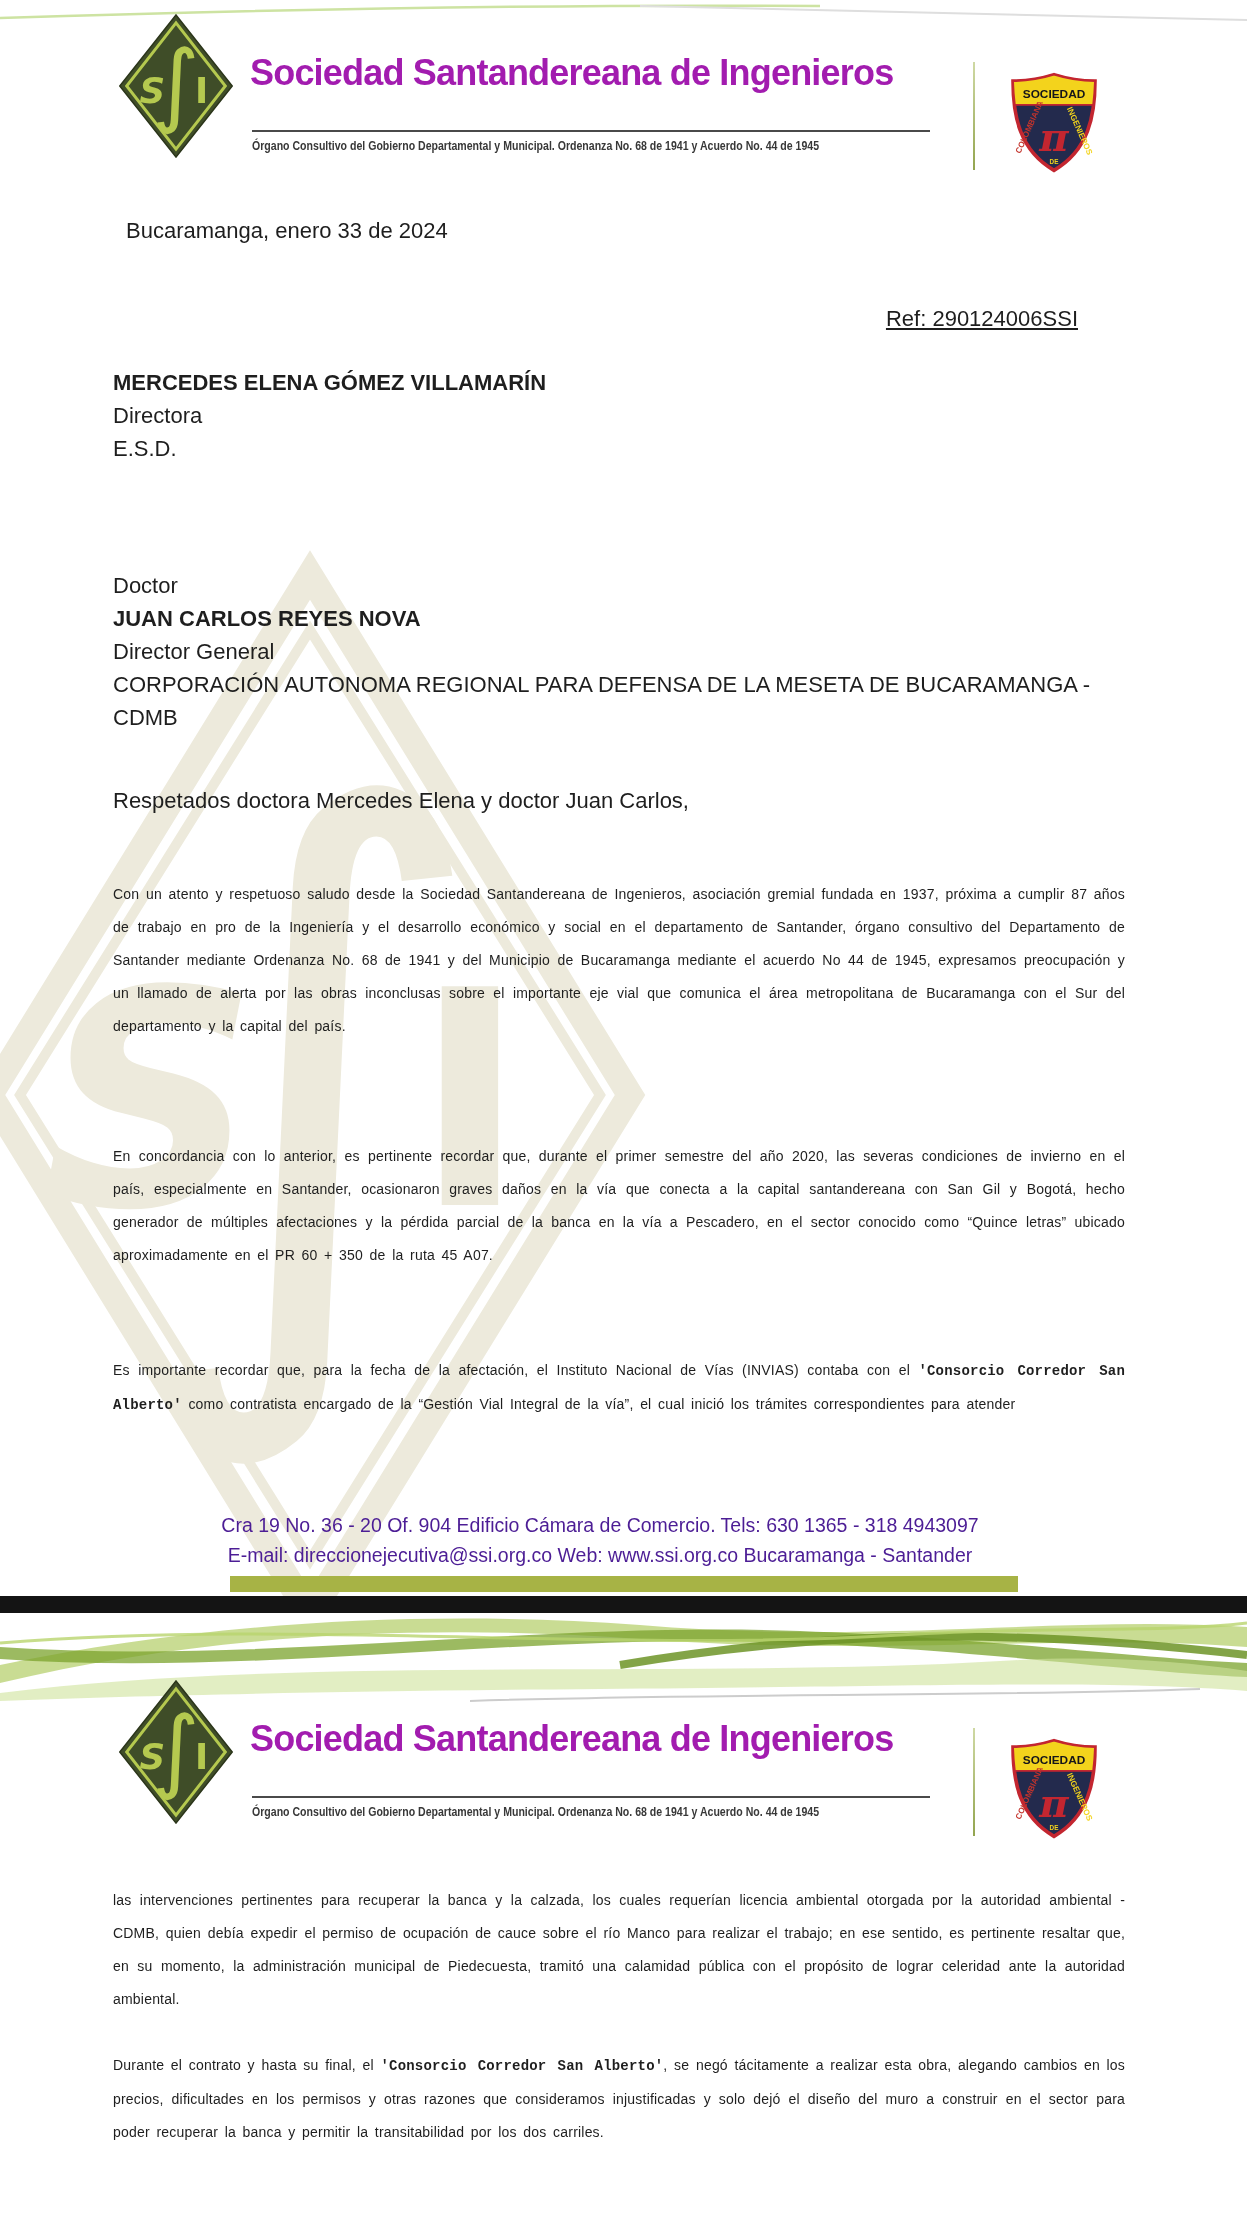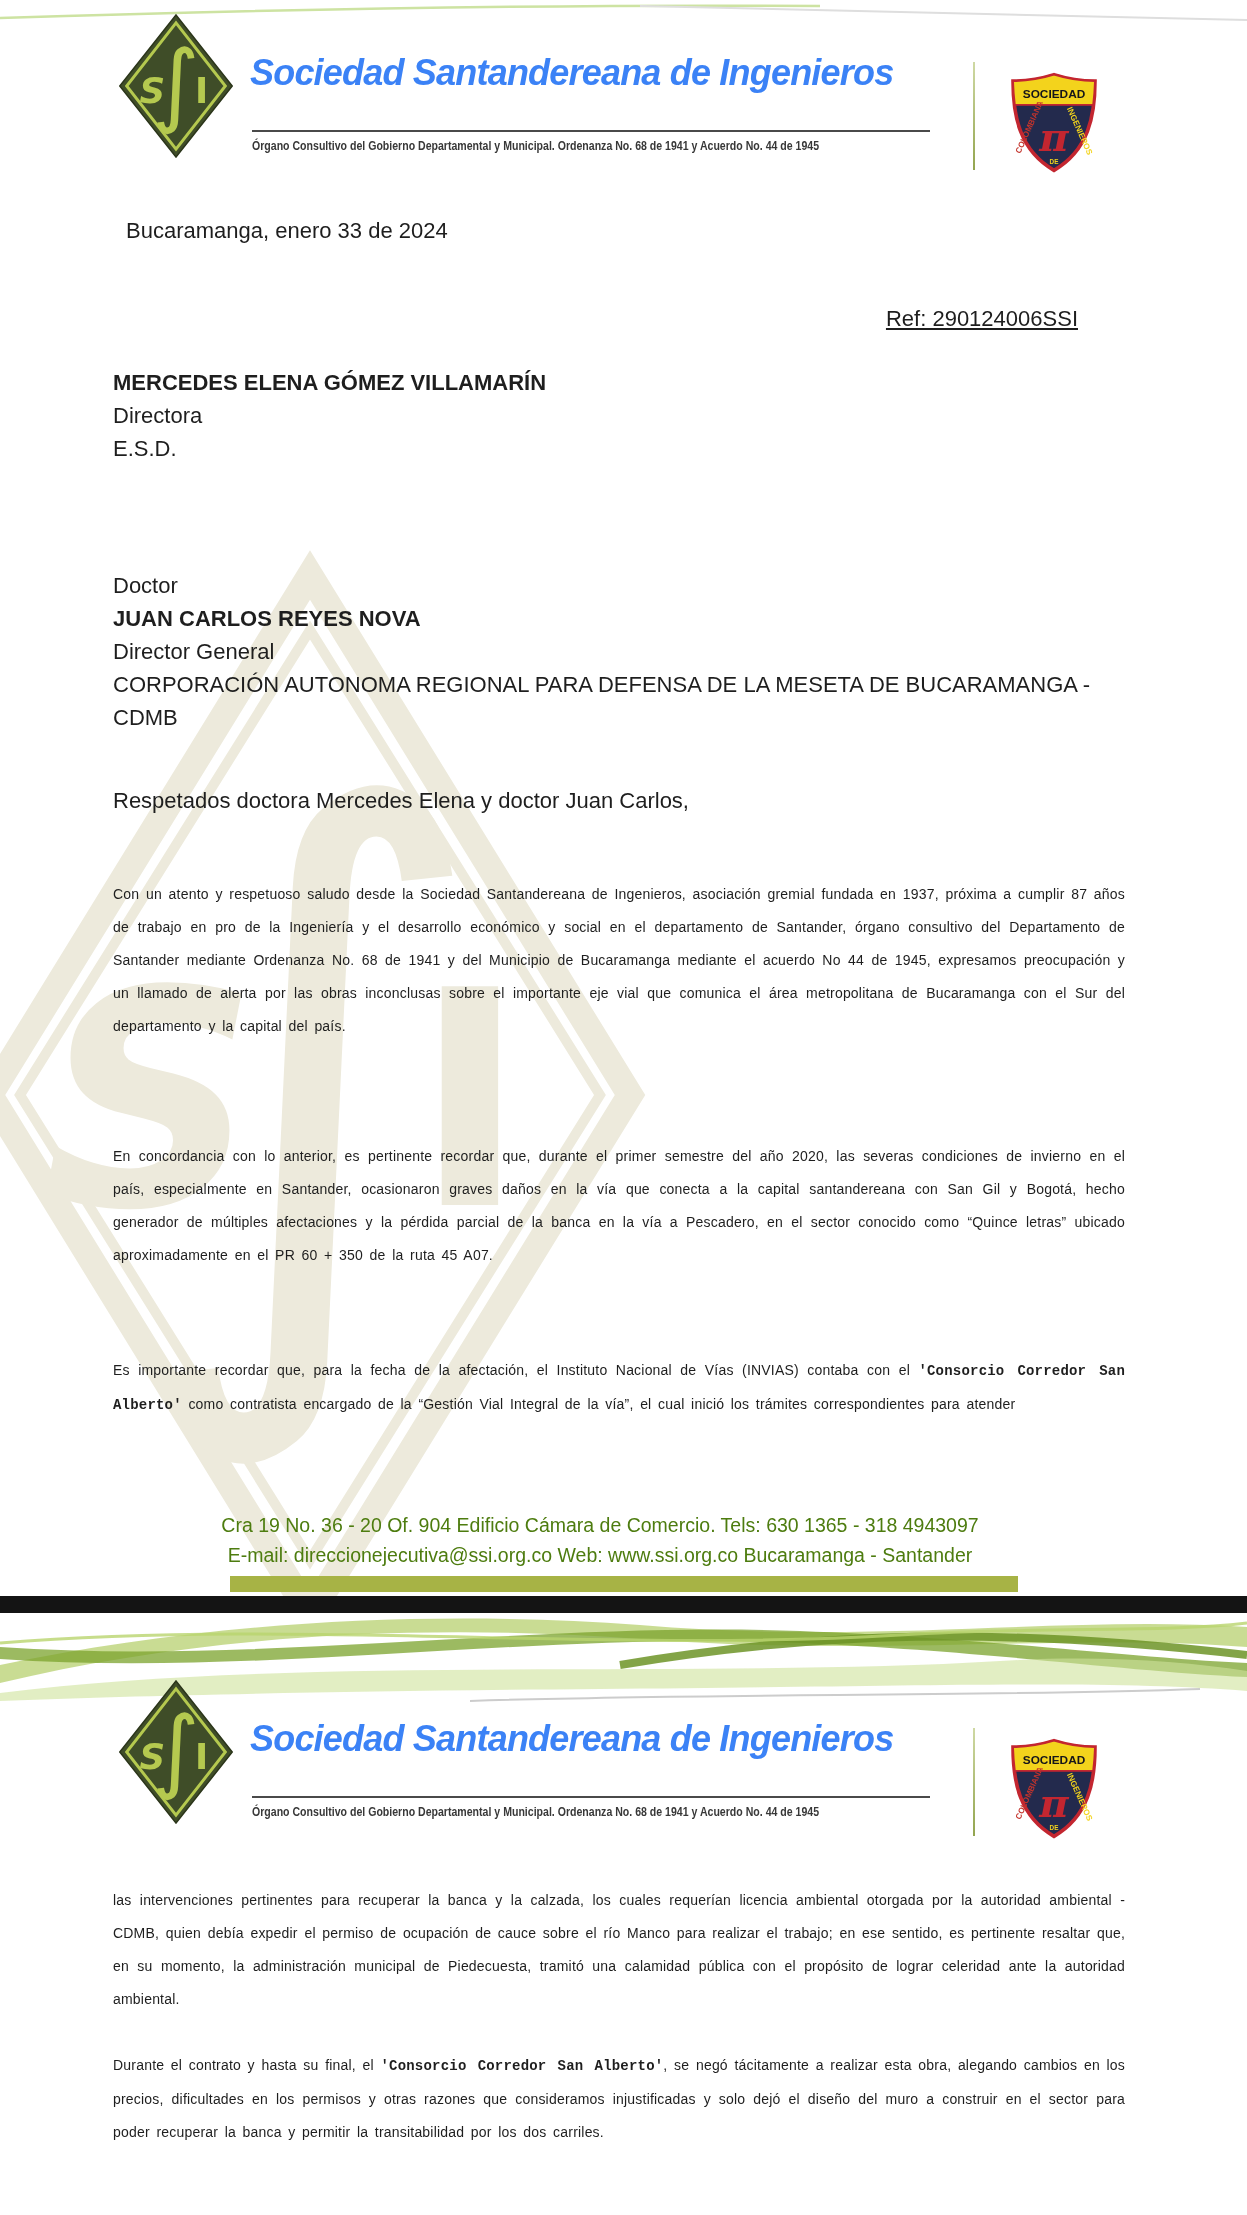--- a/index.html
+++ b/index.html
@@ -5,21 +5,21 @@
   html,body{margin:0;padding:0;}
   body{
     width:1247px;height:2215px;position:relative;background:#ffffff;
     font-family:"Liberation Sans", sans-serif;color:#1e1e1e;overflow:hidden;
   }
   
   .letterhead{position:absolute;left:0;width:1247px;height:180px;}
   .lh-diamond{position:absolute;left:116px;top:0;}
   .lh-title{
     position:absolute;left:250px;top:40px;width:700px;
-    font-size:36px;font-style:italic;font-weight:bold;color:#3b82f6;letter-spacing:-0.8px;
+    font-size:36px;font-weight:bold;color:#a21caf;letter-spacing:-0.8px;
     white-space:nowrap;
   }
   .lh-rule{position:absolute;left:252px;top:118px;width:678px;border-top:2px solid #4a4a4a;}
   .lh-subtitle{
     position:absolute;left:252px;top:127px;width:760px;
     font-size:12px;font-weight:bold;color:#383838;white-space:nowrap;
   }
   .lh-subtitle>span{display:inline-block;transform:scaleX(.88);transform-origin:left center;}
   .lh-vline{position:absolute;left:973px;top:50px;width:2px;height:108px;
     background:linear-gradient(#cfd9a4,#93a54f);}
@@ -31,21 +31,21 @@
   .addr .bold{font-weight:bold;}
   .greeting{position:absolute;left:113px;top:788px;font-size:22px;}
   .para{
     position:absolute;left:113px;width:1012px;
     font-size:14px;line-height:33px;text-align:justify;
     letter-spacing:0.2px;word-spacing:2.5px;
   }
   .para b{font-weight:bold;font-family:Liberation Mono, monospace;}
   
   .footer{position:absolute;left:125px;top:1510px;width:950px;text-align:center;
-    font-size:19.5px;line-height:30px;color:#4d7c0f;}
+    font-size:19.5px;line-height:30px;color:#4c1d95;}
   .footer-bar{position:absolute;left:230px;top:1576px;width:788px;height:16px;background:#a7b345;}
   .black-bar{position:absolute;left:0;top:1596px;width:1247px;height:17px;background:#141414;}
   .swoosh{position:absolute;left:0;top:1613px;}
   .top-deco{position:absolute;left:0;top:0;}
   .watermark{position:absolute;left:-20px;top:545px;z-index:0;}
   .z1{z-index:1;}
 </style>
 </head>
 <body>
 

